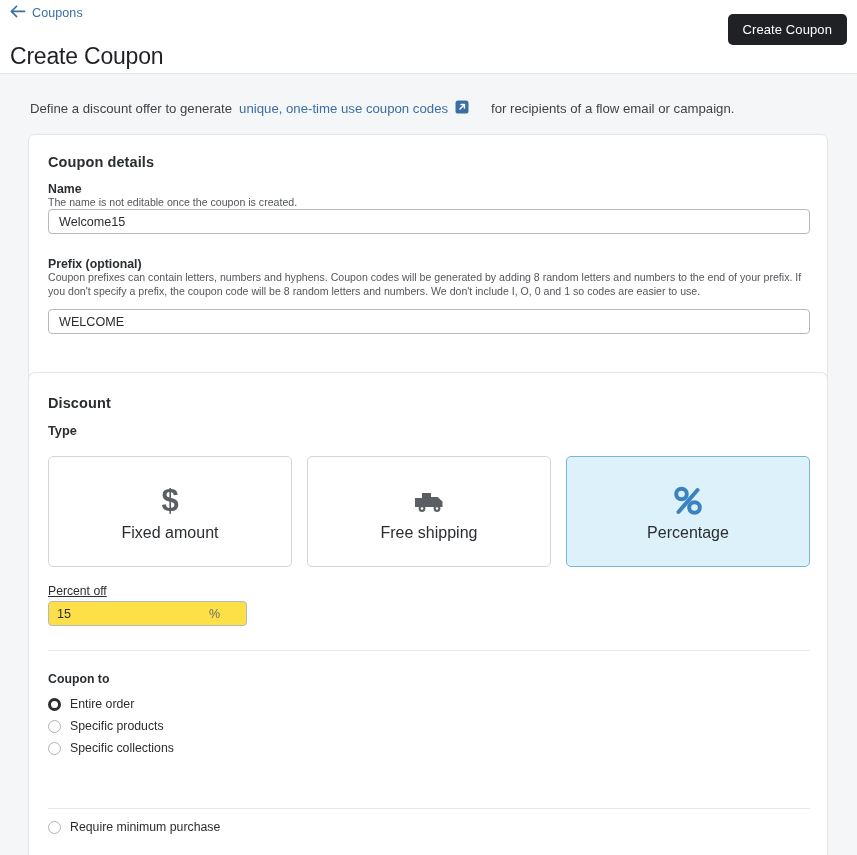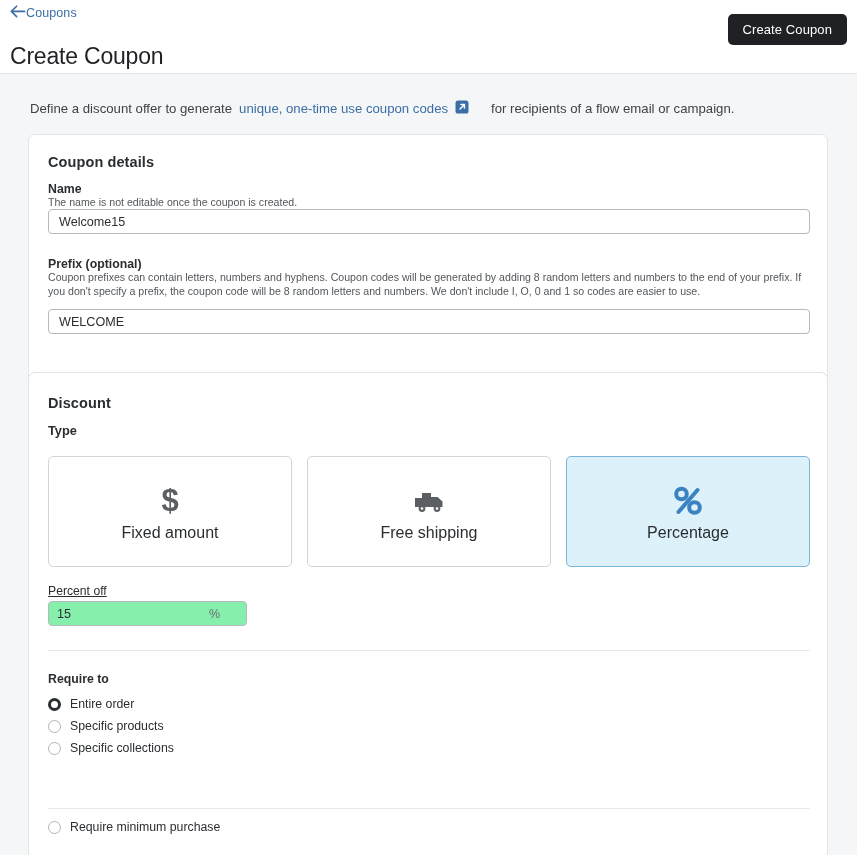--- a/index.html
+++ b/index.html
@@ -12,21 +12,21 @@
   }
   #app { width: 857px; height: 855px; position: relative; overflow: hidden; background: #f5f6f7; }
 
   
   .header {
     position: absolute; top: 0; left: 0; width: 857px; height: 74px;
     background: #ffffff; border-bottom: 1px solid #e3e5e7;
   }
   .backlink {
     position: absolute; left: 10px; top: 4px;
-    display: flex; align-items: center; 
+    display: flex; align-items: center; gap: 6px;
     text-decoration: none; cursor: pointer;
   }
   .back-arrow { display: block; }
   .backlink-label {
     font-size: 12.5px; color: #3b6ea5; letter-spacing: .1px;
   }
   .page-title {
     position: absolute; left: 10px; top: 28px;
     font-size: 23px; color: #1f2124; font-weight: 400; letter-spacing: -0.2px;
   }
@@ -94,21 +94,21 @@
     display: flex; flex-direction: column; align-items: center; justify-content: center;
   }
   .type-card.selected { background: #ddf1fb; border-color: #7ab5d8; }
   .type-icon { height: 38px; display: flex; align-items: center; justify-content: center; }
   .type-name { margin-top: 4px; font-size: 16px; color: #2b2e31; }
 
   
   .pct-label { position: absolute; left: 19px; top: 211px; font-size: 12.2px; color: #2b2e31; text-decoration: underline; }
   .pct-wrap {
     position: absolute; left: 19px; top: 228px; width: 199px; height: 25px;
-    border: 1px solid #b5b9bd; border-radius: 4px; background: #86efac;
+    border: 1px solid #b5b9bd; border-radius: 4px; background: #fde047;
     display: flex; align-items: center;
   }
   .pct-input {
     border: none; outline: none; background: transparent;
     font-size: 12.6px; font-family: "Liberation Sans", sans-serif;
     color: #2b2e31; padding: 0 8px; width: 160px; height: 23px;
   }
   .pct-suffix { font-size: 12.5px; color: #6b6f73; margin-right: 9px; }
 
   .divider { position: absolute; left: 19px; width: 762px; height: 1px; background: #e6e8ea; }
@@ -226,21 +226,21 @@
     </div>
 
     <div class="pct-label">Percent off</div>
     <div class="pct-wrap">
       <input class="pct-input" type="text" value="15" style="">
       <span class="pct-suffix">%</span>
     </div>
 
     <div class="divider" id="divider-1"></div>
 
-    <div class="applies-label">Require to</div>
+    <div class="applies-label">Coupon to</div>
     <div class="radio-group">
       <label class="radio-row">
         <span class="radio checked"></span>
         <span class="radio-label">Entire order</span>
       </label>
       <label class="radio-row">
         <span class="radio"></span>
         <span class="radio-label">Specific products</span>
       </label>
       <label class="radio-row">

